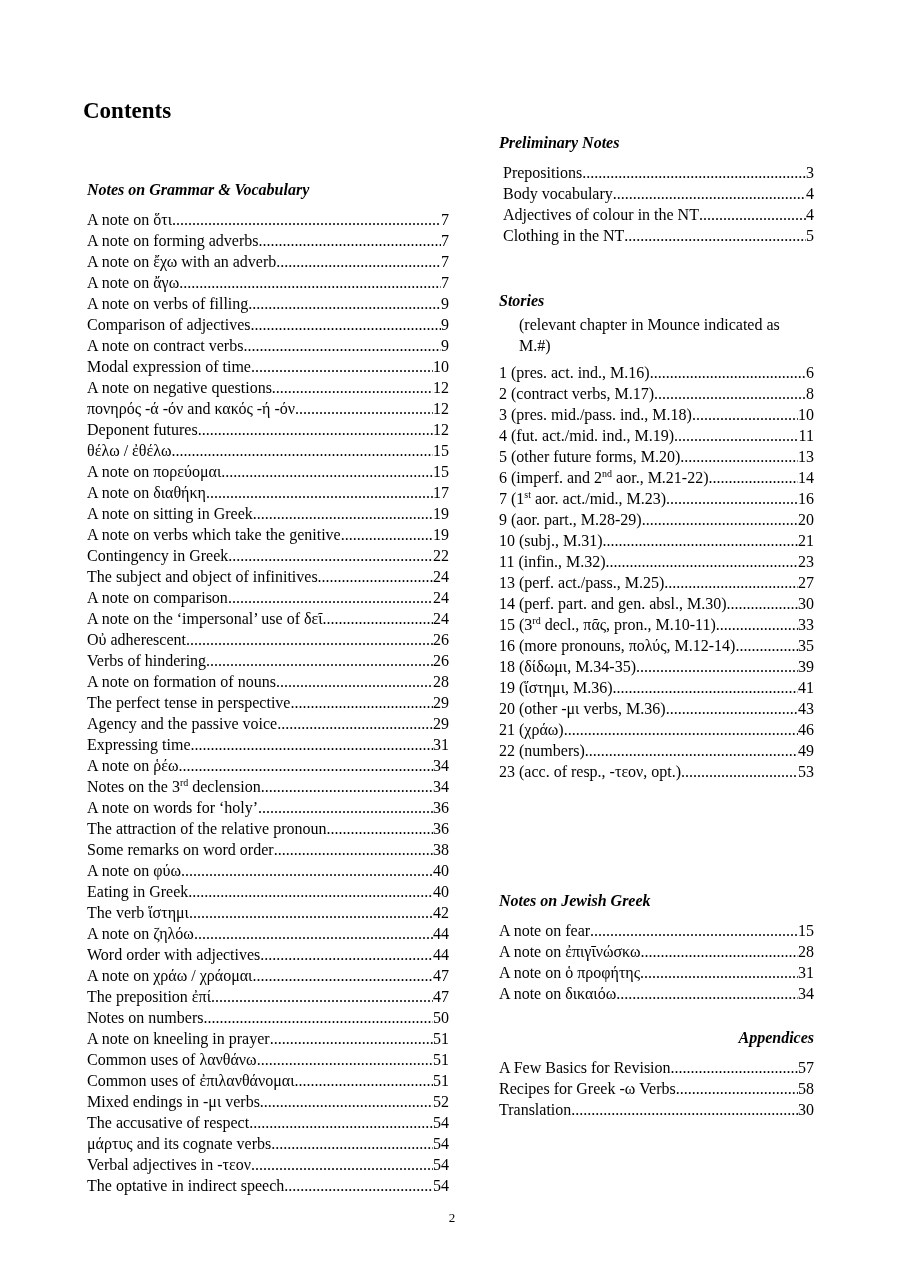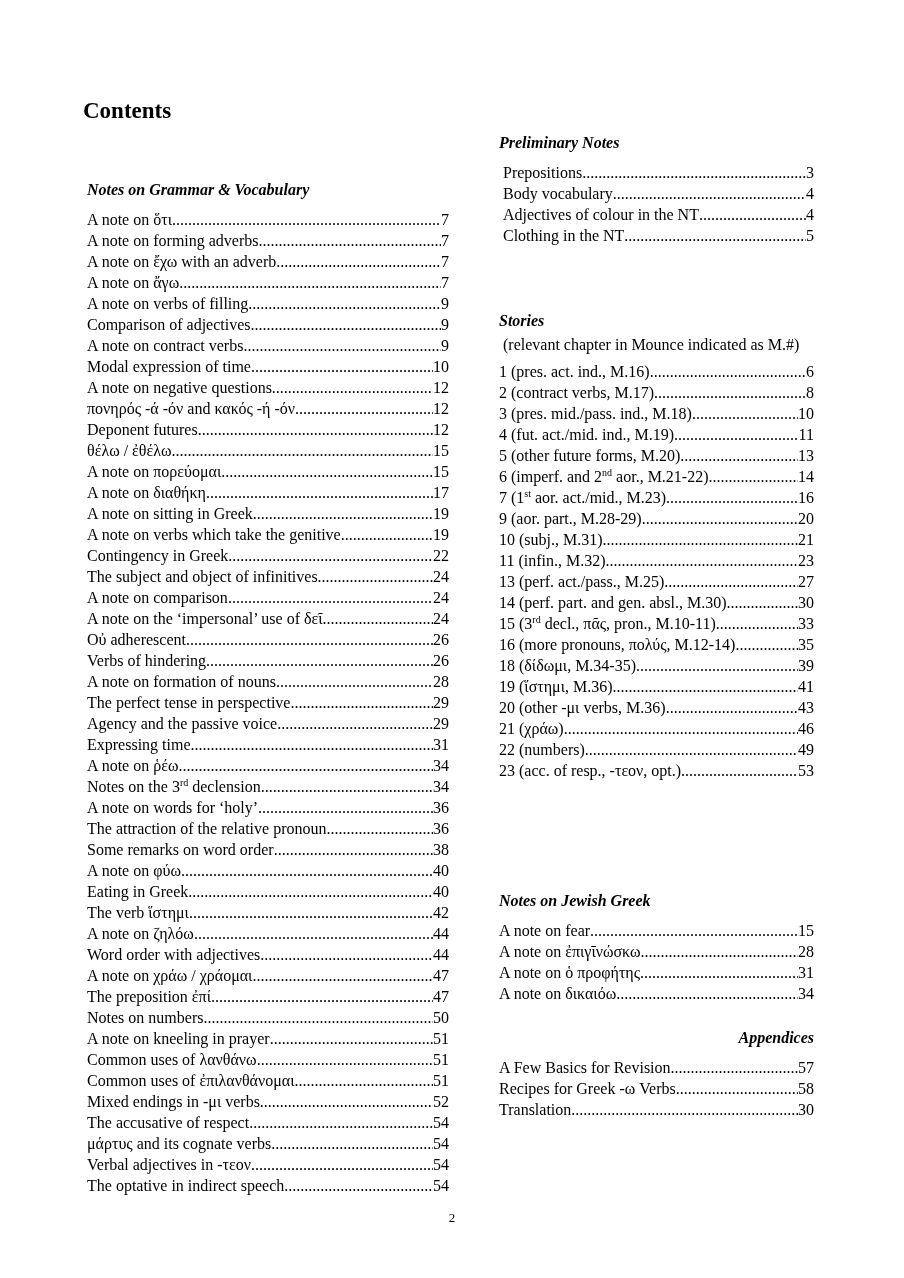--- a/index.html
+++ b/index.html
@@ -9,21 +9,21 @@
   .col { position:absolute; }
   .col-left { left:87px; top:132px; width:362px;margin-top:48px; }
   .col-right { left:499px; width:315px; }
   .sec-head { font-style:italic; font-weight:bold; font-size:16px; margin:0 0 9px 0; line-height:20px; }
   .entries { list-style:none; margin:0; padding:0; }
   .entry { display:flex; align-items:baseline; font-size:16px; line-height:21px; white-space:nowrap; }
   .entry .lbl { flex:0 0 auto; }
   .entry .dots { flex:1 1 auto; overflow:hidden; }
   .entry .dots::after { content:"......................................................................................................................................................"; letter-spacing:0; }
   .entry .pg { flex:0 0 auto; }
-  .note { font-size:16px; line-height:21px; margin:0 0 6px 4px; }
+  .note { font-size:16px; line-height:21px; margin:0 0 6px 20px; }
   .indent .entry, .indent-sm .entry { padding-left:4px; }
   .page-num { position:absolute; left:0; width:904px; top:1210px; text-align:center; font-size:13px; }
   sup { font-size:10px; line-height:0; }
 </style>
 </head>
 <body>
 
 <h1 class="title">Contents</h1>
 
 <section class="col col-left">
@@ -287,21 +287,21 @@
       </li>
       <li class="entry">
         <span class="lbl">Clothing in the NT</span>
         <span class="dots"></span>
         <span class="pg">5</span>
       </li>
     </ul>
 </section>
 
 <section class="col col-right" style="top:291px;">
-  <h2 class="sec-head" style="margin-bottom:3px;margin-top:20px;">Stories</h2>
+  <h2 class="sec-head" style="margin-bottom:3px;">Stories</h2>
   <p class="note">(relevant chapter in Mounce indicated as M.#)</p>
   <ul class="entries">
       <li class="entry">
         <span class="lbl">1 (pres. act. ind., M.16)</span>
         <span class="dots"></span>
         <span class="pg">6</span>
       </li>
       <li class="entry">
         <span class="lbl">2 (contract verbs, M.17)</span>
         <span class="dots"></span>

